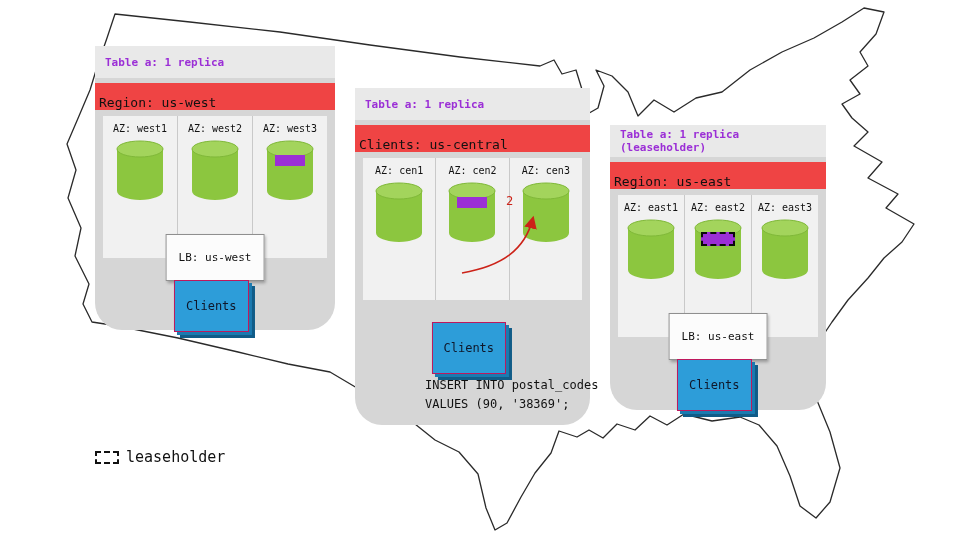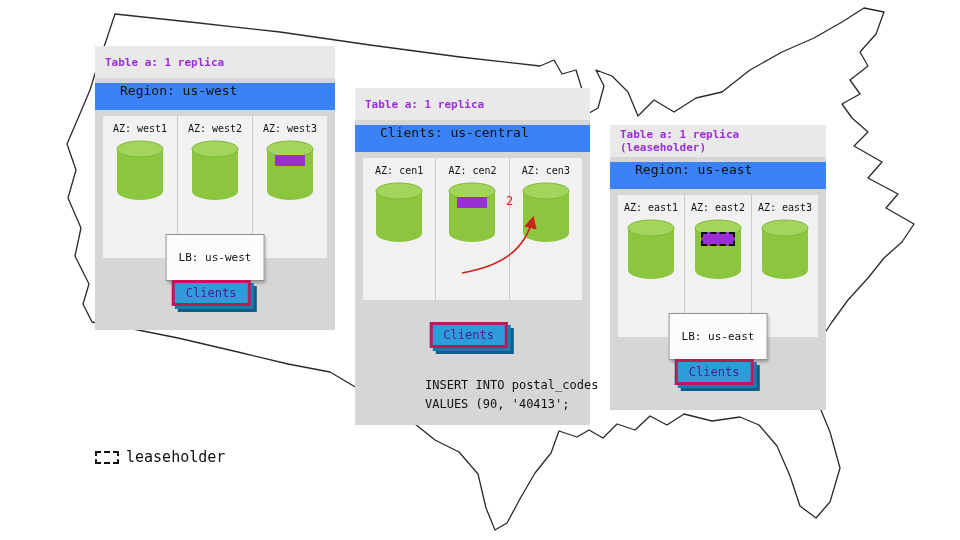--- a/index.html
+++ b/index.html
@@ -4,29 +4,29 @@
 <style>
   html,body{margin:0;padding:0;background:#fff;}
   #canvas{
     position:relative;width:960px;height:540px;overflow:hidden;background:#ffffff;
     font-family:"DejaVu Sans Mono","Liberation Mono",monospace;color:#111;
   }
   
   #map{position:absolute;left:0;top:0;z-index:0;}
   #map path{fill:#ffffff;stroke:#2a2a2a;stroke-width:1.3;stroke-linejoin:round;}
   
-  .panel{position:absolute;background:#d6d6d6;z-index:2;}
+  .panel{position:absolute;background:#d6d6d6;z-index:2;border-radius:27px;}
   .panel-header{
     position:absolute;top:0;left:0;right:0;height:32px;background:#e9e9e9;
     display:flex;align-items:center;padding-left:10px;box-sizing:border-box;
     font-size:11px;font-weight:bold;color:var(--title-purple,#9b2fd6);
   }
   .region-bar{
-    position:absolute;top:37px;left:0;right:0;height:27px;background:#3b82f6;
-    display:flex;align-items:flex-start;padding-left:25px;box-sizing:border-box;
+    position:absolute;top:37px;left:0;right:0;height:27px;background:#ef4444;
+    display:flex;align-items:flex-end;padding-left:4px;box-sizing:border-box;
     font-size:13px;color:#111;
   }
   .az-container{
     position:absolute;top:70px;left:8px;right:8px;height:142px;background:#f1f1f1;
     display:flex;
   }
   .az-col{flex:1;display:flex;flex-direction:column;align-items:center;border-right:1px solid #c9c9c9;min-width:0;}
   .az-col:last-child{border-right:none;align-items:center;}
   .az-label{margin-top:7px;font-size:10px;white-space:nowrap;}
   .cyl-wrap{position:relative;margin-top:6px;width:48px;height:62px;}
@@ -39,22 +39,22 @@
   .chip.leaseholder{
     width:34px;height:14px;top:13px;box-sizing:border-box;border:2px dashed #0a0a0a;
   }
   .lb-box{
     position:absolute;top:188px;left:50%;transform:translateX(-50%);
     background:#fcfcfc;border:1px solid #8f8f8f;padding:16px 12px;font-size:11px;
     white-space:nowrap;box-shadow:1px 2px 3px rgba(0,0,0,.3);
   }
   .clients{
     position:absolute;top:234px;left:50%;transform:translateX(-55%);
-    background:var(--clients-blue,#2d9dd9);border:3px solid #be185d;
-    padding:3px 11px;font-size:12px;color:#4c1d95;white-space:nowrap;
+    background:var(--clients-blue,#2d9dd9);border:1px solid #be185d;
+    padding:18px 11px;font-size:12px;color:#0f172a;white-space:nowrap;
     box-shadow:3px 3px 0 0 #1b7ab0,6px 6px 0 0 #115c88;
   }
   .sql-block{position:absolute;left:70px;top:288px;font-size:12px;line-height:1.55;white-space:nowrap;}
   
   #overlay{position:absolute;left:0;top:0;z-index:5;pointer-events:none;}
   .arrow-line{stroke:var(--arrow-red,#cc2218);stroke-width:1.6;fill:none;}
   .arrow-fill{fill:var(--arrow-red,#cc2218);}
   .arrow-num{fill:var(--arrow-red,#cc2218);font-size:12px;font-family:"DejaVu Sans Mono",monospace;}
   
   .legend{position:absolute;left:95px;top:448px;z-index:2;display:flex;align-items:center;font-size:15px;}
@@ -156,21 +156,21 @@
               <ellipse class="cyl-top" cx="24" cy="9" rx="23" ry="8"></ellipse>
           </svg>
         </div>
       </div>
     </div>
     <div class="clients">
       <span>Clients</span>
     </div>
     <div class="sql-block">
       <div>INSERT INTO postal_codes</div>
-      <div>VALUES (90, '40413';</div>
+      <div>VALUES (90, '38369';</div>
     </div>
   </div>
 
   <div class="panel" style="left:610px;top:125px;width:216px;height:285px;">
     <div class="panel-header">
       <span>Table a: 1 replica (leaseholder)</span>
     </div>
     <div class="region-bar">
       <span>Region: us-east</span>
     </div>

